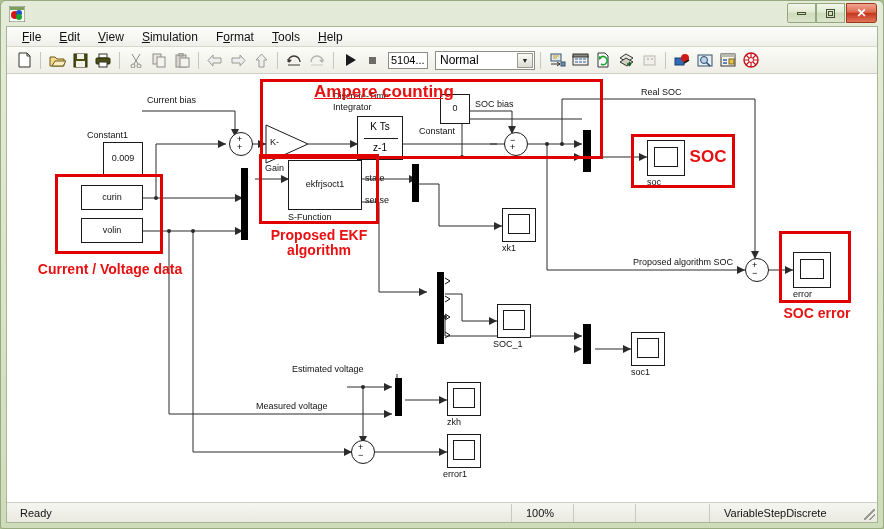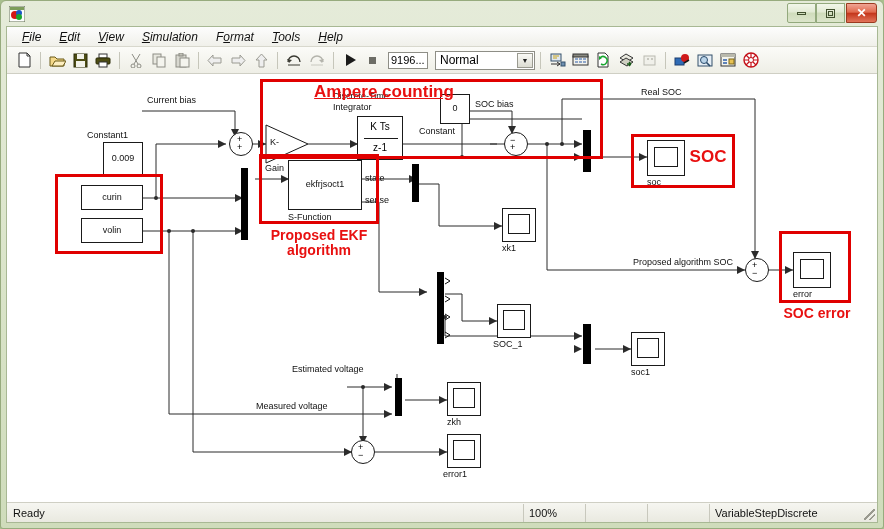--- a/index.html
+++ b/index.html
@@ -63,21 +63,21 @@
     display:flex;flex-direction:column;
   }
   
   #menubar{
     height:19px;flex:0 0 19px;
     background:linear-gradient(to bottom,#fdfdfd 0%,#f0f0ea 100%);
     border-bottom:1px solid #d8d8cd;
     display:flex;align-items:center;padding-left:6px;
   }
   .menu-item{
-    font-size:12px;color:#101010;padding:1px 9px;cursor:default;white-space:nowrap;font-style:italic;
+    font-size:12px;color:#101010;padding:1px 9px;cursor:default;white-space:nowrap;
   }
   .menu-item u{text-decoration:underline;}
   
   #toolbar{
     height:26px;flex:0 0 26px;
     background:linear-gradient(to bottom,#fbfbf8 0%,#eeeee6 100%);
     border-bottom:1px solid #cfcfc4;
     display:flex;align-items:center;padding-left:6px;gap:1px;
   }
   .tb{
@@ -110,27 +110,27 @@
   #canvas{position:absolute;left:0;top:0;width:870px;height:430px;}
   
   #statusbar{
     height:19px;flex:0 0 19px;
     background:linear-gradient(to bottom,#f6f6f1 0%,#e9e9e0 100%);
     border-top:1px solid #cfcfc4;
     display:flex;align-items:center;font-size:11px;color:#111;
   }
   .sb-cell{
     height:18px;display:flex;align-items:center;
-    border-left:1px solid #c8c8bd;padding-left:5px;box-sizing:border-box;
-  }
-  #sb-status{flex:1 1 auto;padding-left:6px;border-left:none;}
+    border-left:1px solid #c8c8bd;padding-left:14px;box-sizing:border-box;
+  }
+  #sb-status{flex:1 1 auto;padding-left:13px;border-left:none;}
   #sb-zoom{width:62px;}
   #sb-x{width:62px;}
   #sb-y{width:62px;}
-  #sb-solver{width:150px;}
+  #sb-solver{width:150px;margin-left:12px;}
   #sb-grip{
     width:18px;height:18px;margin-left:auto;position:relative;
   }
   #sb-grip::after{
     content:"";position:absolute;right:2px;bottom:2px;width:11px;height:11px;
     background:
       linear-gradient(135deg,transparent 45%,#9a9a90 45%,#9a9a90 55%,transparent 55%),
       linear-gradient(135deg,transparent 70%,#9a9a90 70%,#9a9a90 80%,transparent 80%);
   }
   
@@ -285,21 +285,21 @@
       <div class="tb">
         <svg width="13" height="14">
             <path d="M2 1 L12 7 L2 13 Z" fill="#1b1b1b"></path>
           </svg>
       </div>
       <div class="tb">
         <svg width="12" height="12">
             <rect x="2" y="3" width="7" height="7" fill="#6d6d66"></rect>
           </svg>
       </div>
-      <div id="sim-time">9196...</div>
+      <div id="sim-time">5104...</div>
       <div id="sim-mode">
         <span>Normal</span>
         <span class="arrow">▼</span>
       </div>
       <div class="sep"></div>
       <div class="tb">
         <svg width="17" height="15">
             <rect x="2" y="1" width="10" height="7" fill="#dfe7ef" stroke="#35506b"></rect>
             <path d="M4 3 h6 M4 5 h4" stroke="#c8a41c"></path>
             <path d="M2 11 h9 M11 11 l-3 -2 M11 11 l-3 2" stroke="#2d2d2d" fill="none"></path>
@@ -589,20 +589,21 @@
 
         <div class="blk" style="left:440px;top:360px;width:34px;height:34px;">
           <span class="scope-inner" style="left:5px;top:5px;right:5px;bottom:7px;"></span>
         </div>
         <div class="blkname" style="left:436px;top:396px;width:42px;">error1</div>
 
         <div class="ann-box" style="left:253px;top:5px;width:343px;height:80px;"></div>
         <div class="ann-txt" style="left:262px;top:9px;width:230px;font-size:17px;text-decoration:underline;">Ampere counting</div>
 
         <div class="ann-box" style="left:48px;top:100px;width:108px;height:80px;"></div>
+        <div class="ann-txt" style="left:8px;top:188px;width:190px;font-size:14px;">Current / Voltage data</div>
 
         <div class="ann-box" style="left:252px;top:80px;width:120px;height:70px;"></div>
         <div class="ann-txt" style="left:236px;top:154px;width:152px;font-size:14px;white-space:pre-line;">Proposed EKF
 algorithm</div>
 
         <div class="ann-box" style="left:624px;top:60px;width:104px;height:54px;"></div>
         <div class="ann-txt" style="left:678px;top:74px;width:46px;font-size:17px;">SOC</div>
 
         <div class="ann-box" style="left:772px;top:157px;width:72px;height:72px;"></div>
         <div class="ann-txt" style="left:764px;top:232px;width:92px;font-size:14px;">SOC error</div>

